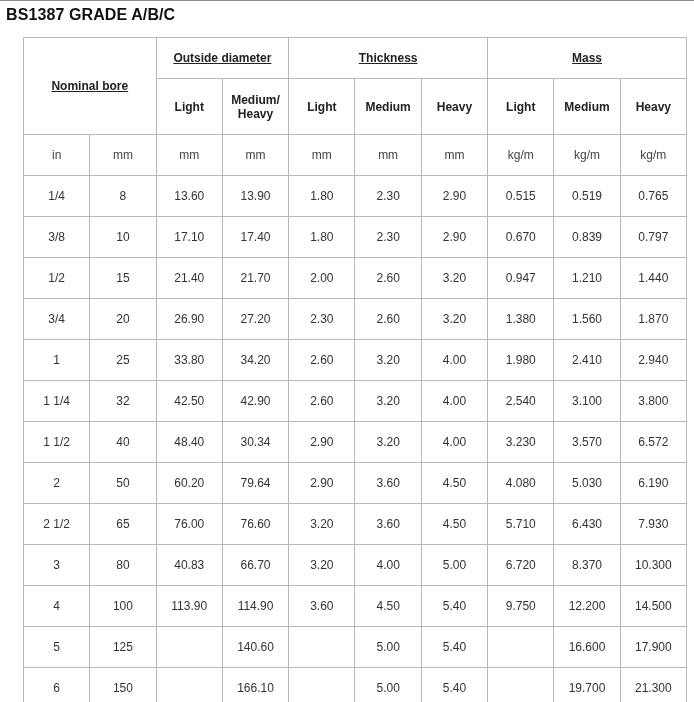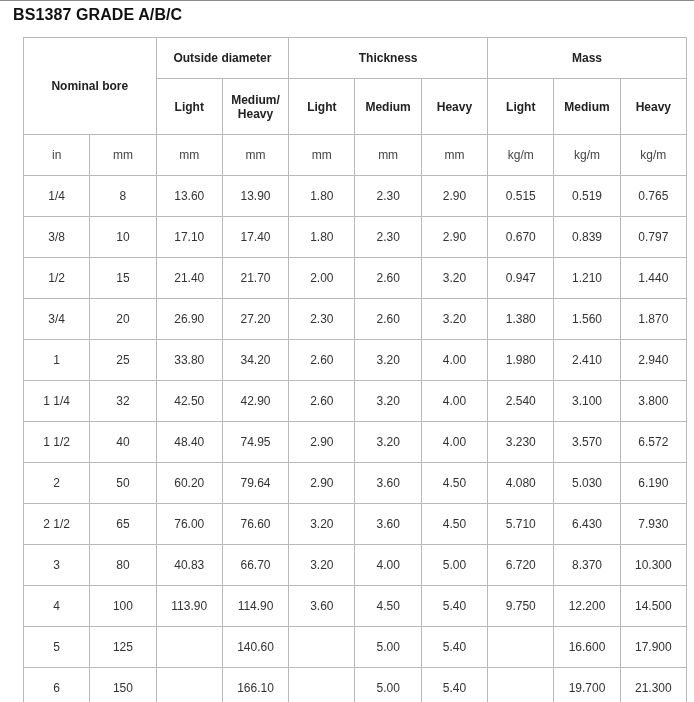--- a/index.html
+++ b/index.html
@@ -16,21 +16,21 @@
       color: #222222;
     }
     .top-rule {
       position: absolute;
       left: 0; top: 0;
       width: 694px; height: 1px;
       background: #8a8a8a;
     }
     .page-title {
       position: absolute;
-      left: 13px; top: 6px;
+      left: 6px; top: 6px;
       font-size: 16px;
       font-weight: bold;
       color: #111111;
       letter-spacing: 0.1px;
     }
     table.spec-table {
       position: absolute;
       left: 23px;
       top: 37px;
       border-collapse: collapse;
@@ -44,21 +44,21 @@
       vertical-align: middle;
       padding: 0;
       box-sizing: border-box;
     }
     table.spec-table th {
       font-weight: bold;
       color: #222222;
       font-size: 12px;
       line-height: 14px;
     }
-    tr.hdr-1 th { height: 41px; }
+    tr.hdr-1 th { height: 41px; text-decoration: underline; }
     tr.hdr-2 th { height: 56px; }
     tr.units td { height: 41px; color: #444444; }
     tr.data-row td { height: 41px; }
     col.c { width: 66.3px; }
   </style>
 </head>
 <body>
 
 <div class="top-rule"></div>
 <div class="page-title">BS1387 GRADE A/B/C</div>
@@ -179,21 +179,21 @@
         <td>3.20</td>
         <td>4.00</td>
         <td>2.540</td>
         <td>3.100</td>
         <td>3.800</td>
       </tr>
       <tr class="data-row">
         <td>1 1/2</td>
         <td>40</td>
         <td>48.40</td>
-        <td>74.95</td>
+        <td>30.34</td>
         <td>2.90</td>
         <td>3.20</td>
         <td>4.00</td>
         <td>3.230</td>
         <td>3.570</td>
         <td>6.572</td>
       </tr>
       <tr class="data-row">
         <td>2</td>
         <td>50</td>

